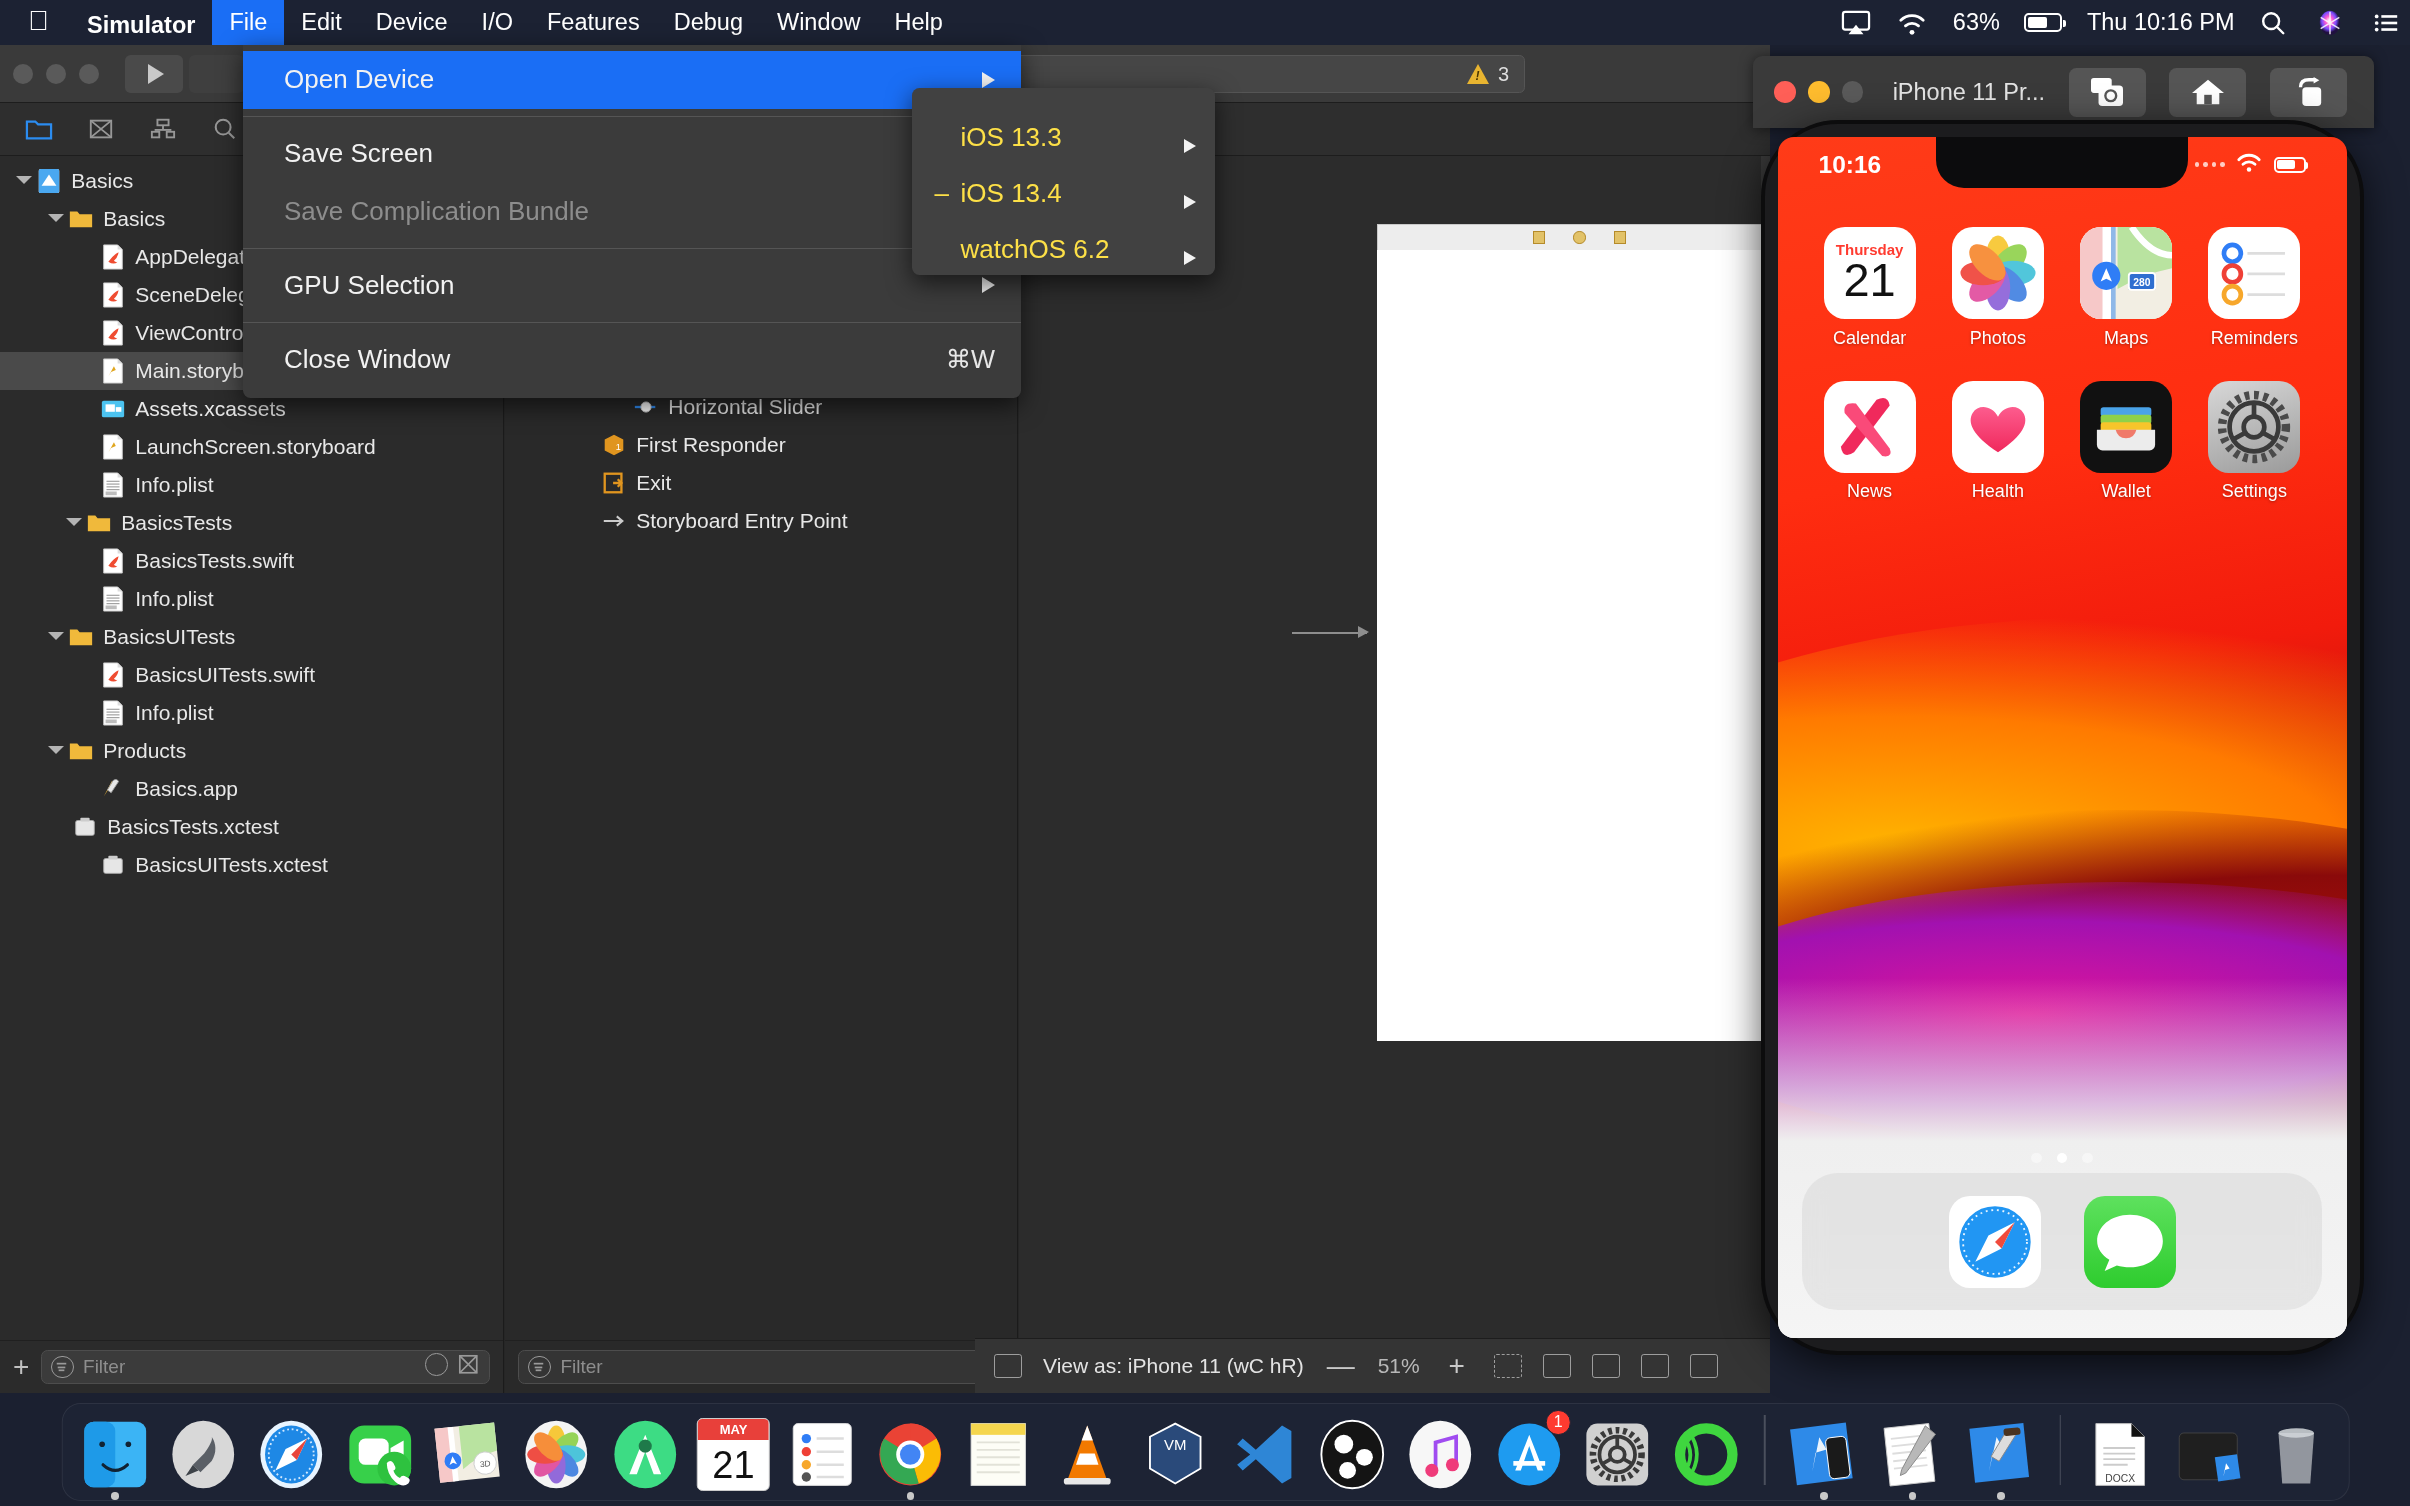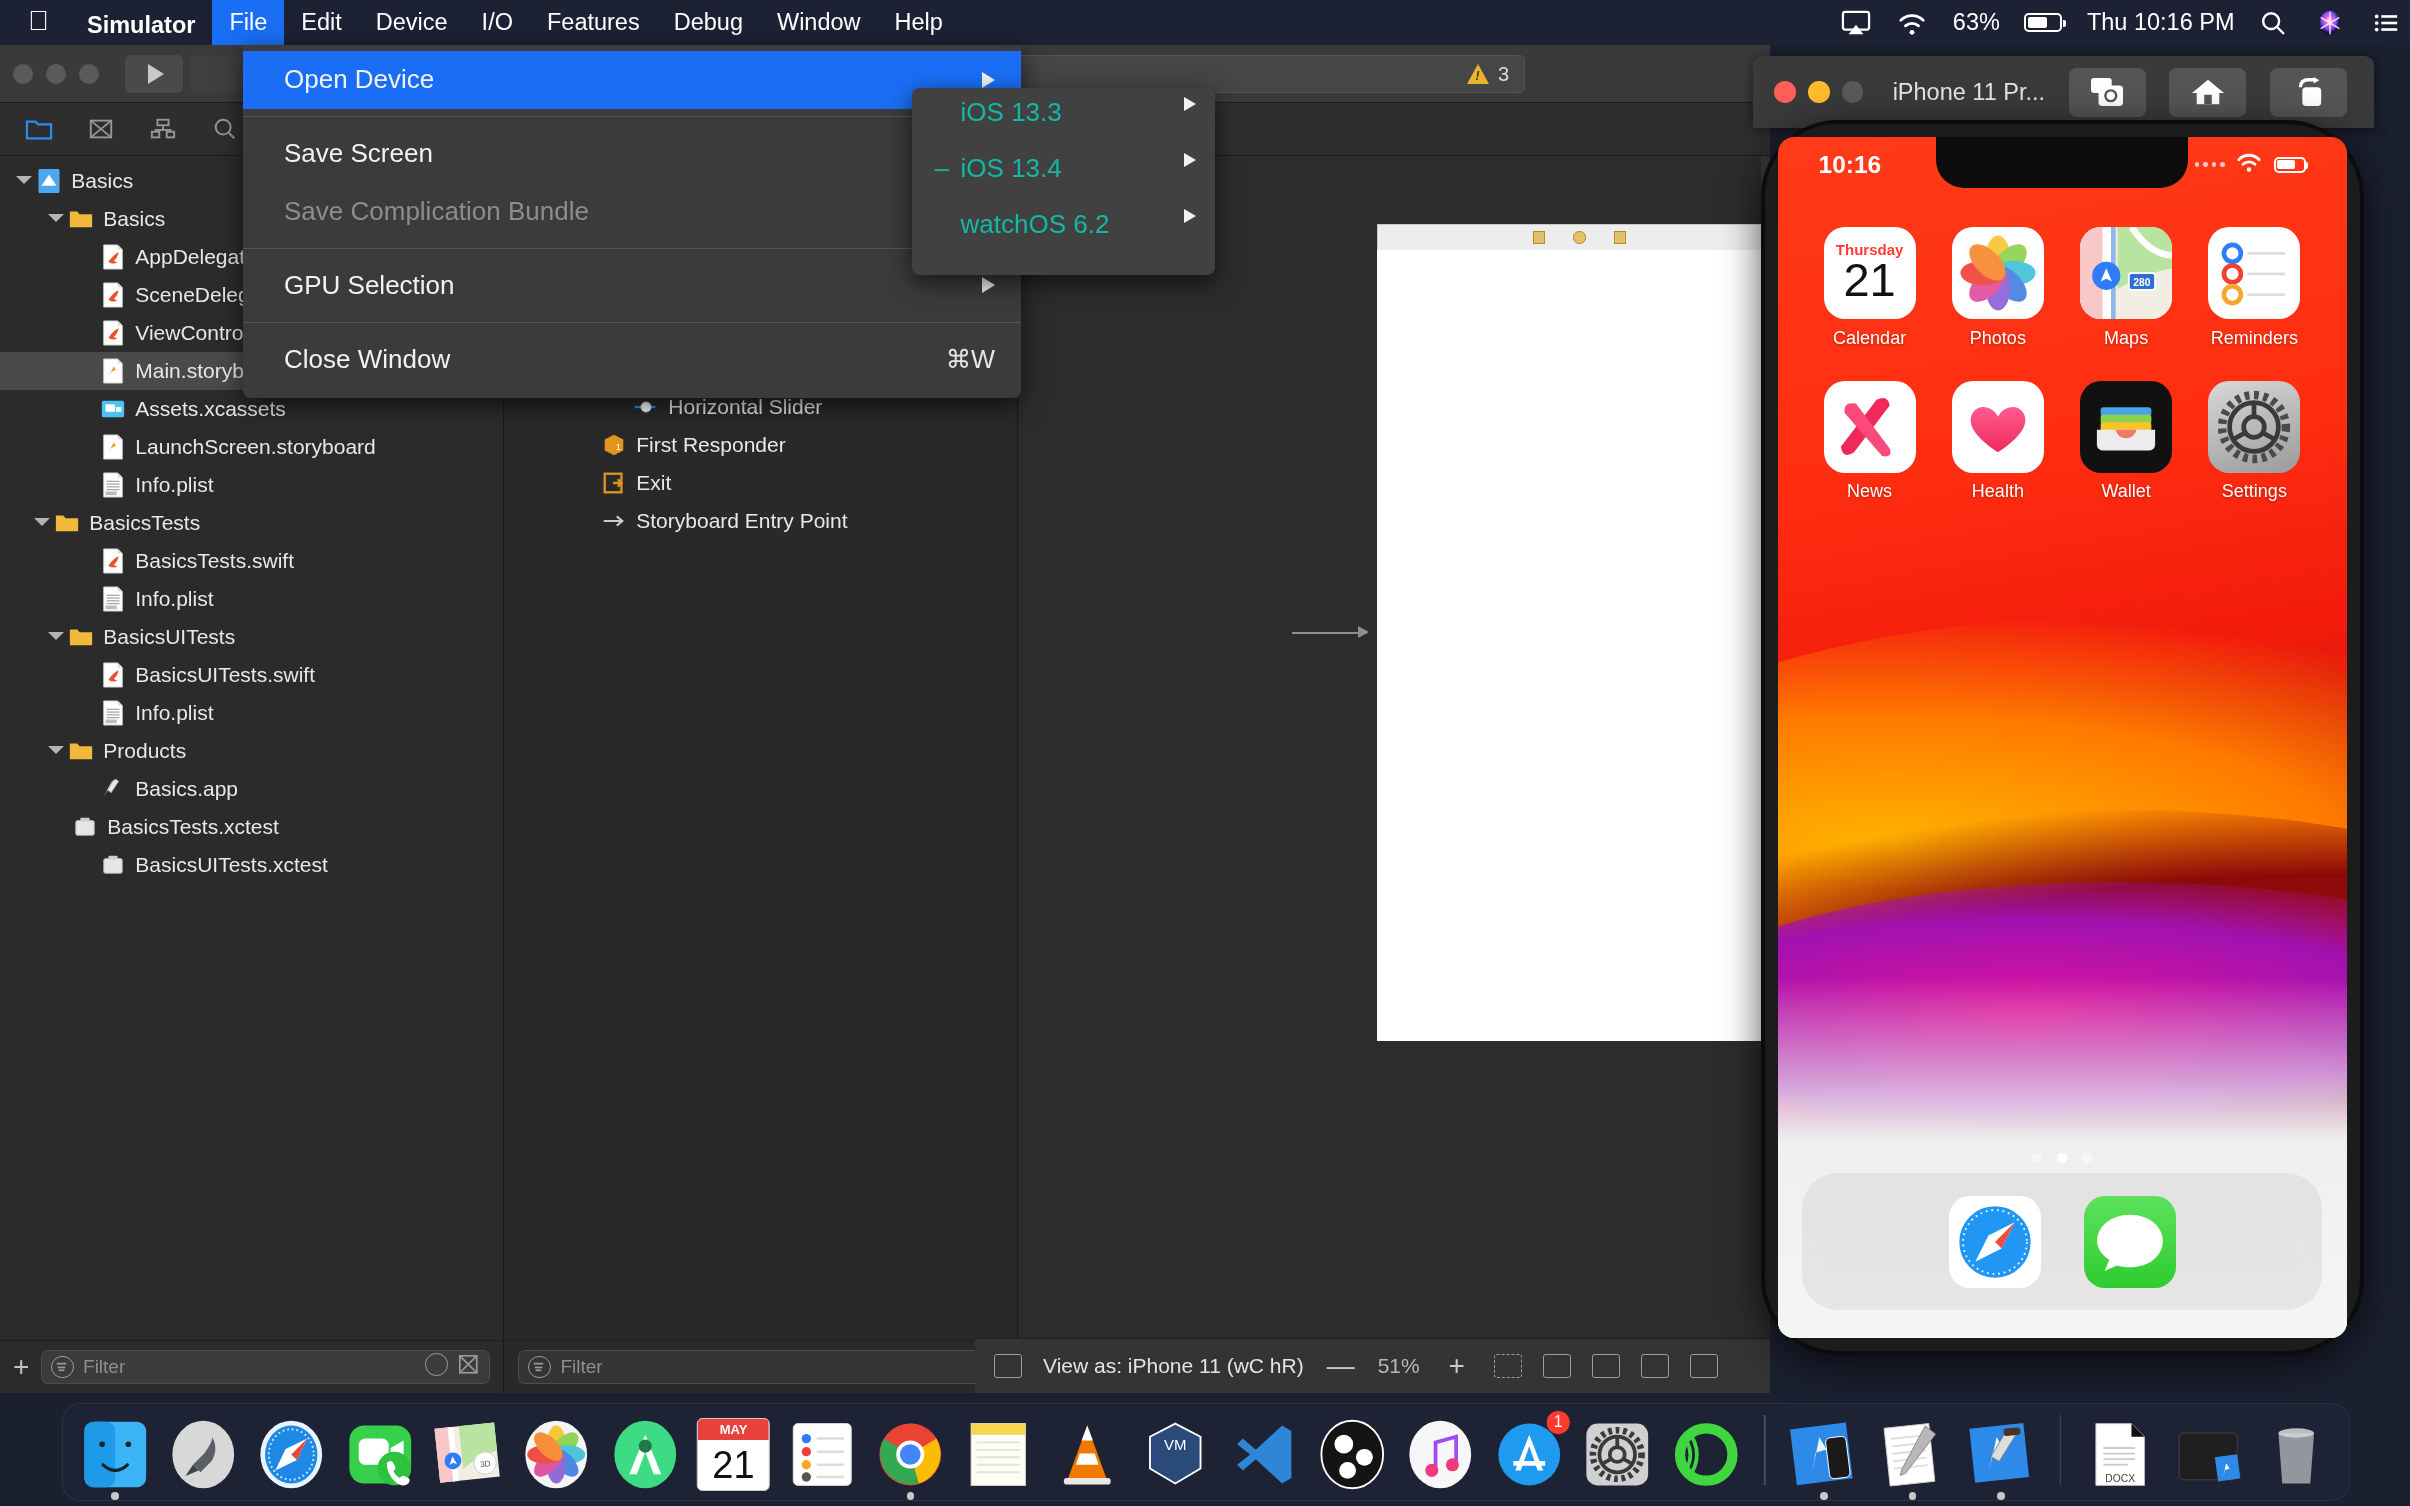--- a/index.html
+++ b/index.html
@@ -145,21 +145,21 @@
   .mi.hl{background:#1a6ef5;}
   .mi.dis{color:#8d8d8d;}
   .mi .key{margin-left:auto;font-size:25.4px;color:#e7e7e7;}
   .mi .sub-arrow{margin-left:auto;width:0;height:0;border-left:13px solid #f2f2f2;border-top:8.5px solid transparent;border-bottom:8.5px solid transparent;}
   .msep{height:0.9px;background:#555;margin:7.5px 0;}
 
   #submenu{
     position:absolute;left:669px;top:43px;width:303px;background:#414141;
     border-radius:7.5px;box-shadow:0 7.5px 24.5px rgba(0,0,0,.6);padding:9.4px 0;z-index:510;
   }
-  .smi{height:56px;display:flex;align-items:flex-start;padding:0 19px 0 22.6px;font-size:26px;color:#14b8a6;}
+  .smi{height:56px;display:flex;align-items:flex-end;padding:0 19px 0 22.6px;font-size:26px;color:#fde047;}
   .smi .mark{width:26px;display:inline-block;font-size:26px;}
   .smi .sub-arrow{margin-left:auto;width:0;height:0;border-left:12.2px solid #f2f2f2;border-top:7.5px solid transparent;border-bottom:7.5px solid transparent;}
 
   
   #sim{
     position:absolute;left:1753px;top:56px;width:621px;height:1299px;z-index:300;
   }
   #sim-titlebar{
     width:621px;height:72px;background:#3a3a3a;border-radius:9.4px 9.4px 0 0;
     display:flex;align-items:center;padding-left:21px;gap:12.2px;
@@ -457,21 +457,21 @@
                 <g stroke="#9a9a9a" stroke-width="1.2">
                   <line x1="7" y1="10" x2="21" y2="10"></line>
                   <line x1="7" y1="13" x2="21" y2="13"></line>
                   <line x1="7" y1="16" x2="21" y2="16"></line>
                   <line x1="7" y1="19" x2="21" y2="19"></line>
                 </g>
                 <rect x="6" y="21" width="12" height="4" fill="#bdbdbd"></rect>
               </svg></span>
             <span>Info.plist</span>
           </div>
-          <div class="row" style="padding-left: 31px;">
+          <div class="row" style="padding-left: 63px;">
             <span class="disc open"></span>
             <span class="ficon"><svg width="26" height="26" viewBox="0 0 28 28">
                 <path d="M2 6 h8 l2.5 3 h13.5 v14 h-24 z" fill="#f0b93b"></path>
               </svg></span>
             <span>BasicsTests</span>
           </div>
           <div class="row" style="padding-left: 77px;">
             <span class="disc"></span>
             <span class="ficon"><svg width="26" height="26" viewBox="0 0 28 28">
                 <path d="M4 1 h15 l5 5 v21 h-20 z" fill="#fff" stroke="#ccc"></path>

